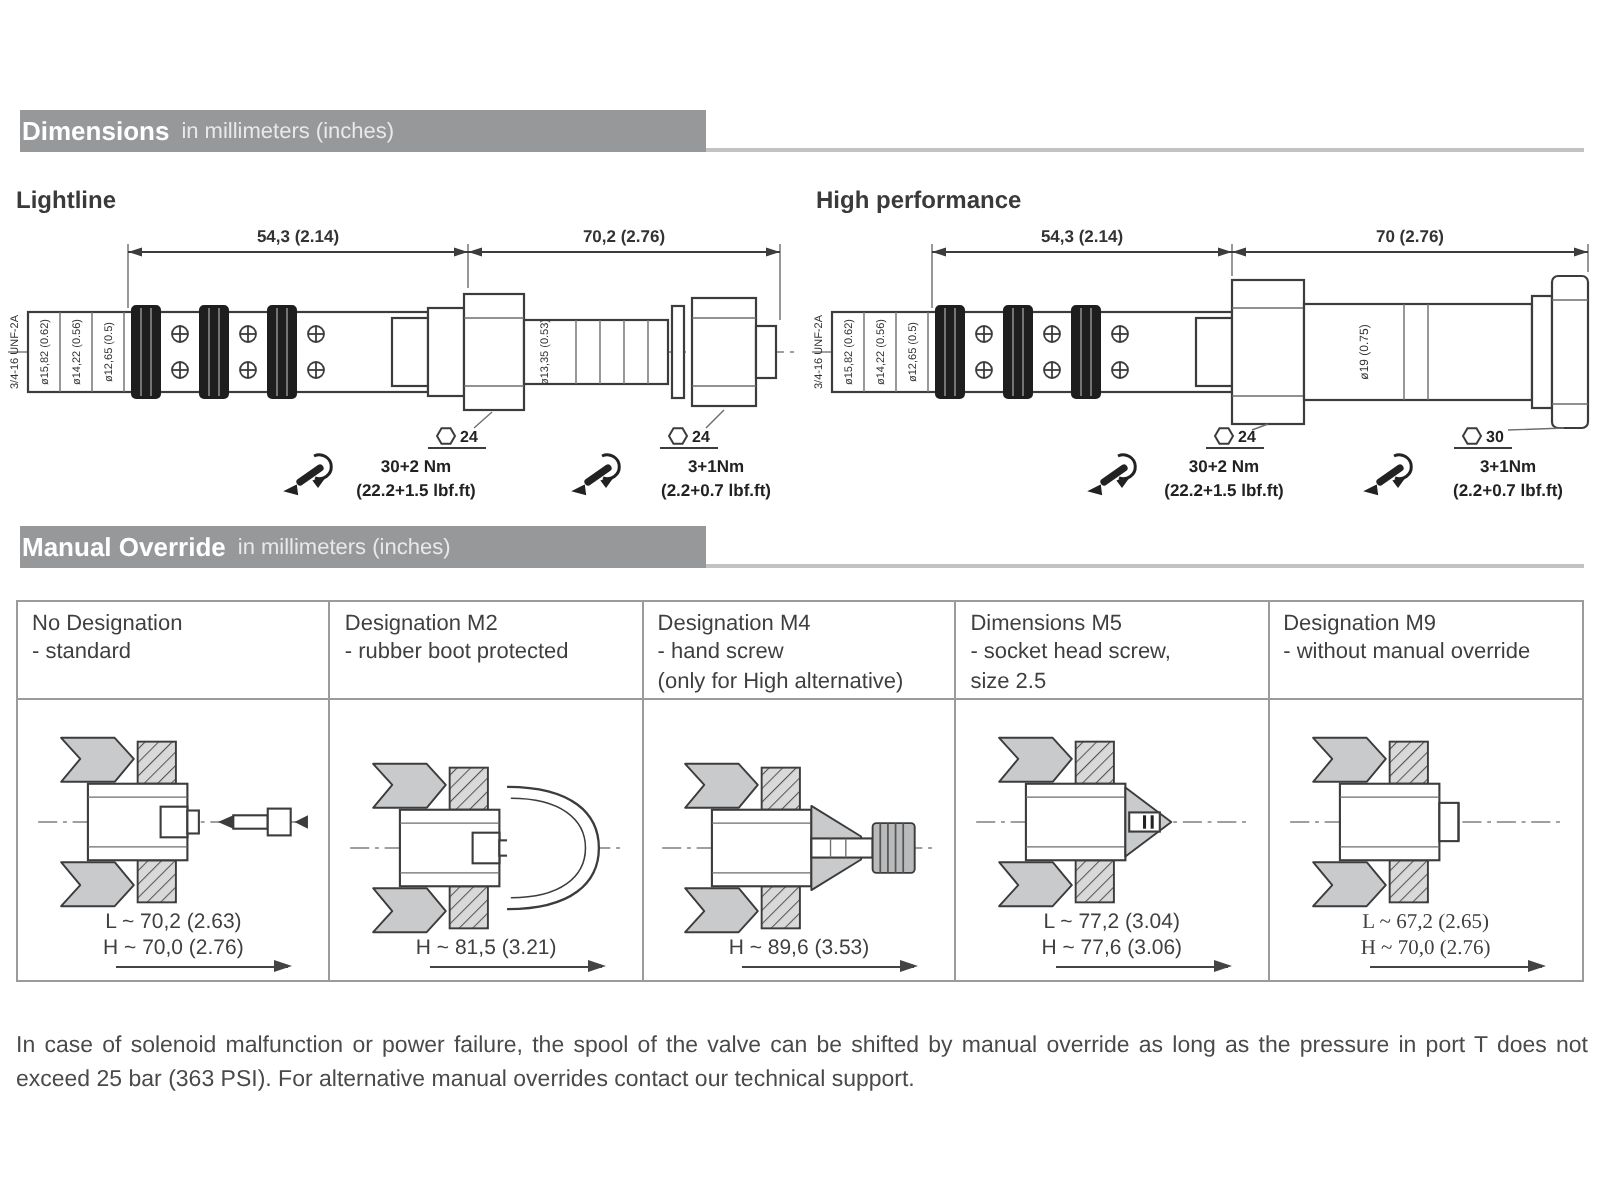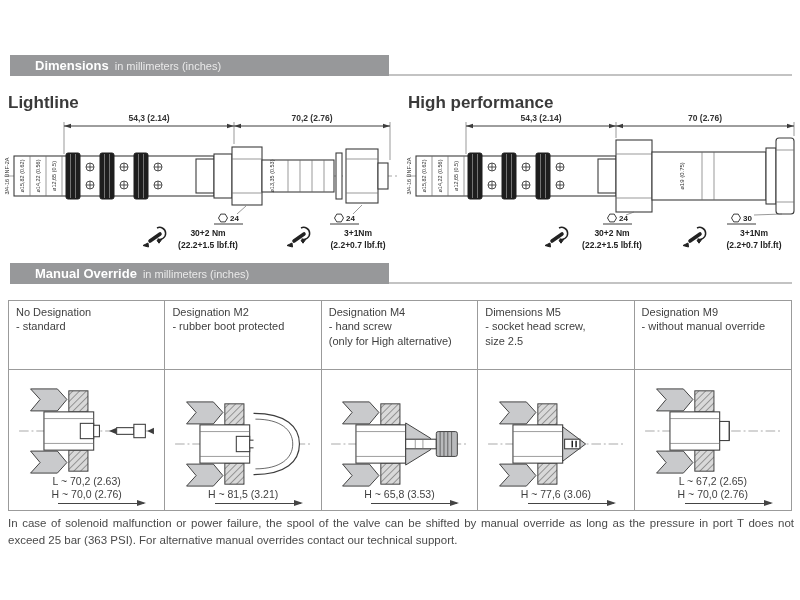--- a/index.html
+++ b/index.html
@@ -1,50 +1,50 @@
 <!DOCTYPE html>
 <html><head>
 <meta charset="utf-8">
 <style>
   html,body{margin:0;padding:0;background:#fff;}
   .page{position:relative;width:800px;height:600px;background:#fff;overflow:hidden;
         font-family:"Liberation Sans",sans-serif;color:#3f3f3f;}
   
-  .bar{position:absolute;left:10px;width:379px;height:21px;background:#97989a;
-       display:flex;align-items:center;padding-left:25px;box-sizing:border-box;}
+  .bar{position:absolute;left:10px;width:343px;height:21px;background:#97989a;
+       display:flex;align-items:center;padding-left:1px;box-sizing:border-box;}
   .bar .t{font-size:13px;font-weight:bold;color:#fff;margin-right:6px;}
   .bar .s{font-size:11px;color:#e9e9e9;}
   .rule{position:absolute;left:10px;width:782px;height:2px;background:#c3c3c3;}
-  .h2{position:absolute;font-size:17px;font-weight:bold;color:#3a3a3a;}
+  .h2{position:absolute;font-size:12px;font-weight:bold;color:#3a3a3a;}
   
   svg.drawing{position:absolute;}
   .part{fill:#fff;stroke:#3c3c3c;stroke-width:1.1;}
   .gray{fill:#c9cacc;stroke:#3c3c3c;stroke-width:1;stroke-linejoin:round;}
   .oring{fill:#1e1e1e;stroke:#1e1e1e;}
   .ln{stroke:#3c3c3c;stroke-width:1;}
   .thin{stroke:#6d6d6d;stroke-width:0.7;}
   .cl{stroke:#808080;stroke-width:0.7;stroke-dasharray:10 3 2 3;fill:none;}
   .fil{fill:#3c3c3c;}
   .hexp{fill:#fff;stroke:#3c3c3c;stroke-width:1;}
   text{font-family:"Liberation Sans",sans-serif;}
   .dimtxt{font-size:8.5px;font-weight:bold;fill:#333;}
   .rot{font-size:5.5px;fill:#333;}
   .rot6{font-size:6px;fill:#333;}
   .hextxt{font-size:8px;font-weight:bold;fill:#222;}
   .tq{font-size:8.5px;font-weight:bold;fill:#222;}
   .wrench path{stroke:#222;}
   
   .ov-table{position:absolute;left:8px;top:300px;width:784px;border:1px solid #9b9b9b;
             display:grid;grid-template-columns:repeat(5,1fr);box-sizing:border-box;background:#fff;}
-  .ov-h{border-right:1px solid #9b9b9b;border-bottom:1px solid #9b9b9b;padding:4px 6px 21px 7px;
+  .ov-h{border-right:1px solid #9b9b9b;border-bottom:1px solid #9b9b9b;padding:4px 6px 1px 7px;
         font-size:11px;line-height:1.3;min-height:48px;box-sizing:border-box;}
   .ov-h:nth-child(5){border-right:none;}
   .ov-c{border-right:1px solid #9b9b9b;height:140px;box-sizing:border-box;padding:2px 2px 4px 2px;
         display:flex;flex-direction:column;align-items:flex-start;justify-content:flex-end;}
-  .ov-c:last-child{border-right:none;}
+  .ov-c:last-child{border-right:none;font-family:Liberation Serif, serif;}
   .ov-c svg{display:block;margin:0 auto;}
   .dims{font-size:10.5px;line-height:1.28;color:#3f3f3f;text-align:center;width:100%;}
   .dim-arrow{height:0;border-top:1px solid #444;width:86px;margin:1px 18px 2px auto;position:relative;}
   .dim-arrow::after{content:"";position:absolute;right:-2px;top:-4px;
         border-left:9px solid #444;border-top:3.5px solid transparent;border-bottom:3.5px solid transparent;}
   .foot{position:absolute;left:8px;top:502px;width:786px;font-size:11.5px;line-height:1.45;
         color:#4a4a4a;text-align:justify;margin-top:13px;}
 </style>
 </head>
 <body>
@@ -367,21 +367,21 @@
           <line class="thin" x1="92" y1="41" x2="92" y2="51"></line>
           <line class="thin" x1="100" y1="41" x2="100" y2="51"></line>
           <rect x="114" y="33" width="22" height="26" rx="2" fill="#b9babc" stroke="#3c3c3c"></rect>
           <line x1="118" y1="33" x2="118" y2="59" stroke="#555" stroke-width="0.9"></line>
           <line x1="122" y1="33" x2="122" y2="59" stroke="#555" stroke-width="0.9"></line>
           <line x1="126" y1="33" x2="126" y2="59" stroke="#555" stroke-width="0.9"></line>
           <line x1="130" y1="33" x2="130" y2="59" stroke="#555" stroke-width="0.9"></line>
         </g>
       </svg>
       <div class="dims">
-        <div>H ~ 65,8 (3.53)</div>
+        <div>H ~ 89,6 (3.53)</div>
       </div>
       <div class="dim-arrow"></div>
     </div>
 
     <div class="ov-c">
       <svg width="144" height="88" viewBox="0 0 150 92">
         <defs>
             <pattern id="h4" width="5" height="5" patternUnits="userSpaceOnUse" patternTransform="rotate(45)">
           <rect width="5" height="5" fill="#d9d9d9"></rect>
               <line x1="0" y1="0" x2="0" y2="5" stroke="#555" stroke-width="1.1"></line>
@@ -396,20 +396,21 @@
         <line class="thin" x1="30" y1="33" x2="82" y2="33"></line>
         <line class="thin" x1="30" y1="59" x2="82" y2="59"></line>
         <polygon class="gray" points="82,28 106,46 82,64"></polygon>
         <g>
           <rect class="part" x="84" y="41" width="16" height="10"></rect>
           <line x1="92" y1="42.5" x2="92" y2="49.5" stroke="#222" stroke-width="1.6"></line>
           <line x1="96" y1="42.5" x2="96" y2="49.5" stroke="#222" stroke-width="1.6"></line>
         </g>
       </svg>
       <div class="dims">
+        <div>L ~ 77,2 (3.04)</div>
         <div>H ~ 77,6 (3.06)</div>
       </div>
       <div class="dim-arrow"></div>
     </div>
 
     <div class="ov-c">
       <svg width="144" height="88" viewBox="0 0 150 92">
         <defs>
             <pattern id="h5" width="5" height="5" patternUnits="userSpaceOnUse" patternTransform="rotate(45)">
           <rect width="5" height="5" fill="#d9d9d9"></rect>

